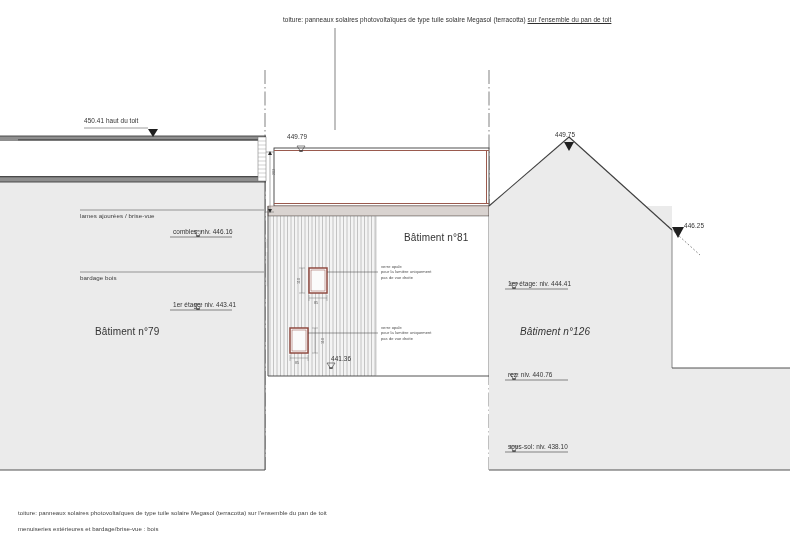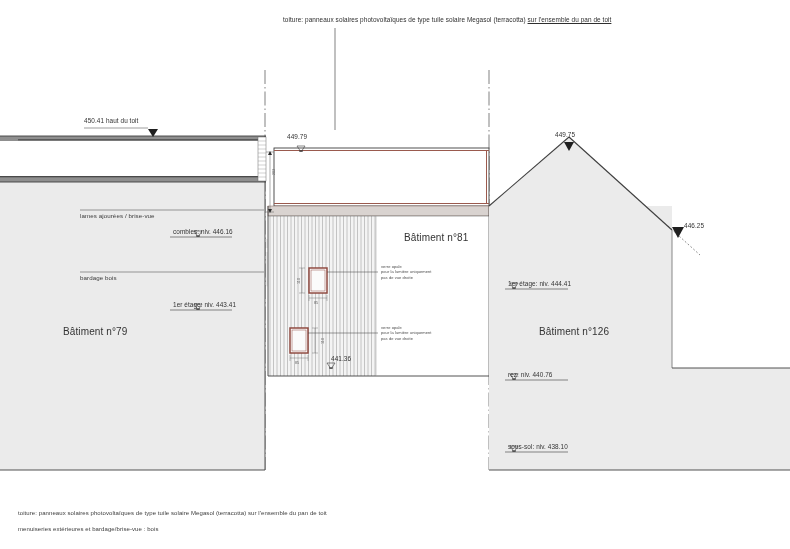--- a/index.html
+++ b/index.html
@@ -258,23 +258,23 @@
 
   <div class="txt" style="left:80px; top:212px;">lames ajourées / brise-vue</div>
   <div class="txt" style="left:80px; top:274px;">bardage bois</div>
 
   <div class="txt lvl" style="left:173px; top:228px;">combles: niv. 446.16</div>
   <div class="txt lvl" style="left:173px; top:301px;">1er étage: niv. 443.41</div>
   <div class="txt lvl" style="left:508px; top:280px;">1er étage: niv. 444.41</div>
   <div class="txt lvl" style="left:508px; top:371px;">rez: niv. 440.76</div>
   <div class="txt lvl" style="left:508px; top:443px;">sous-sol: niv. 438.10</div>
 
-  <div class="txt bldg" style="left:63px; top:326px;">Bâtiment n°79</div>
+  <div class="txt bldg" style="left:95px; top:326px;">Bâtiment n°79</div>
   <div class="txt bldg" style="left:404px; top:232px;">Bâtiment n°81</div>
-  <div class="txt bldg" style="left:539px; top:326px;">Bâtiment n°126</div>
+  <div class="txt bldg" style="left:520px; top:326px;font-style:italic;">Bâtiment n°126</div>
 
   <div class="txt tiny" style="left:381px; top:264px;">
     <div>verre opale</div>
     <div>pour la lumière uniquement</div>
     <div>pas de vue droite</div>
   </div>
 
   <div class="txt tiny" style="left:381px; top:325px;">
     <div>verre opale</div>
     <div>pour la lumière uniquement</div>

